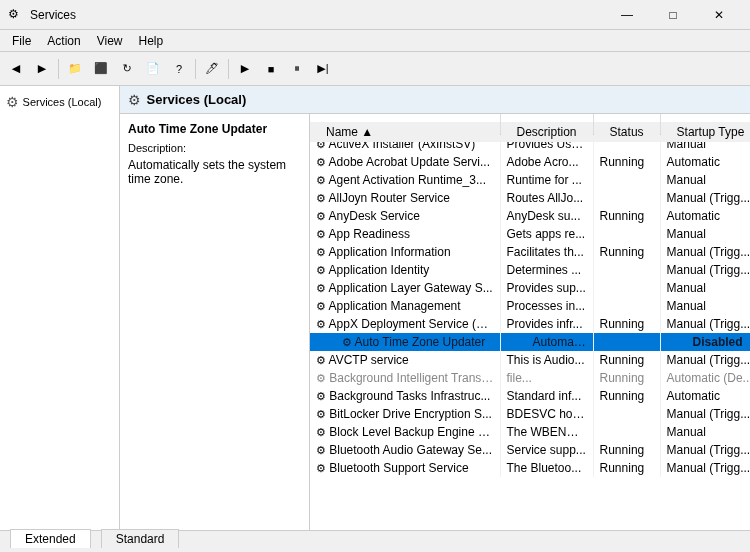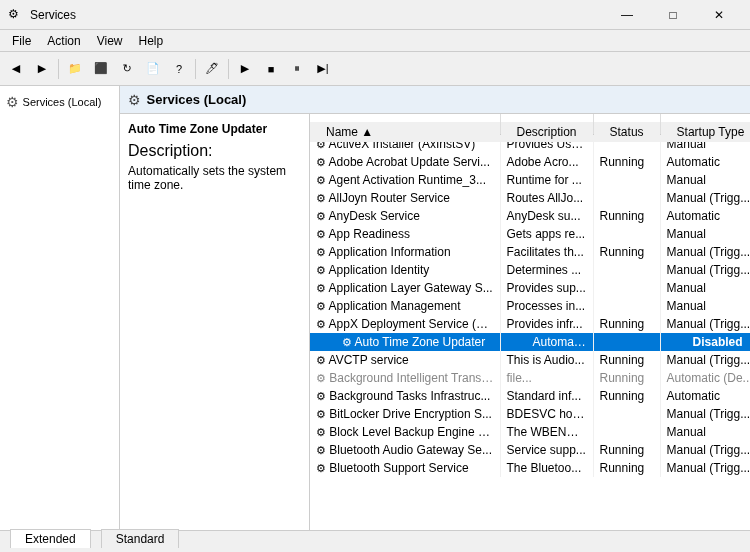--- a/index.html
+++ b/index.html
@@ -112,21 +112,21 @@
 
     
     .desc-panel {
       width: 190px;
       border-right: 1px solid #ccc;
       padding: 8px;
       background: #fff;
       font-size: 12px;
     }
     .desc-panel .service-name { font-weight: bold; margin-bottom: 6px; font-size: 12px; }
-    .desc-panel .desc-label { font-size: 16px; margin-bottom: 4px; }
+    .desc-panel .desc-label { font-size: 11px; margin-bottom: 4px; }
     .desc-panel .desc-text { font-size: 12px; color: #000; }
 
     
     .table-area {
       flex: 1;
       overflow: auto;
     }
     table {
       width: 100%;
       border-collapse: collapse;
@@ -142,21 +142,21 @@
       font-size: 12px;
       white-space: nowrap;
       position: sticky;
       top: 8px;
       z-index: 1;
     }
     tbody tr {
       cursor: default;
     }
     tbody tr.selected { background: #0078d7; color: #fff; }
-    tbody tr.selected td { color: #ffffff; padding-left: 32px; }
+    tbody tr.selected td { color: #0f172a; padding-left: 32px; }
     tbody tr.dimmed { color: #888; }
     td {
       padding: 2px 6px;
       border-right: 1px solid #f0f0f0;
       white-space: nowrap;
       overflow: hidden;
       max-width: 0;
     }
     td.name-col { min-width: 190px; max-width: 190px; overflow: hidden; text-overflow: ellipsis; }
     td.desc-col { min-width: 90px; max-width: 90px; overflow: hidden; text-overflow: ellipsis; }

